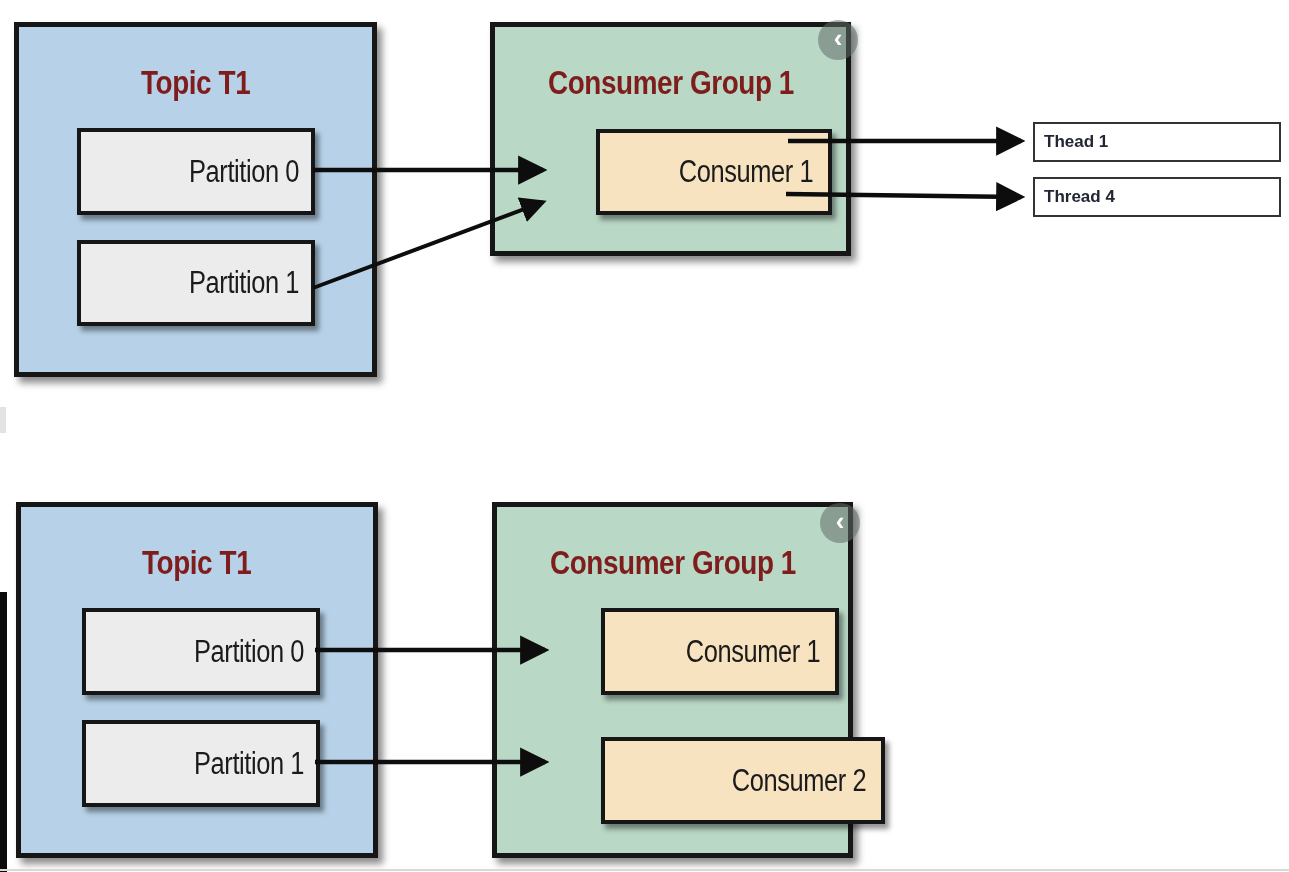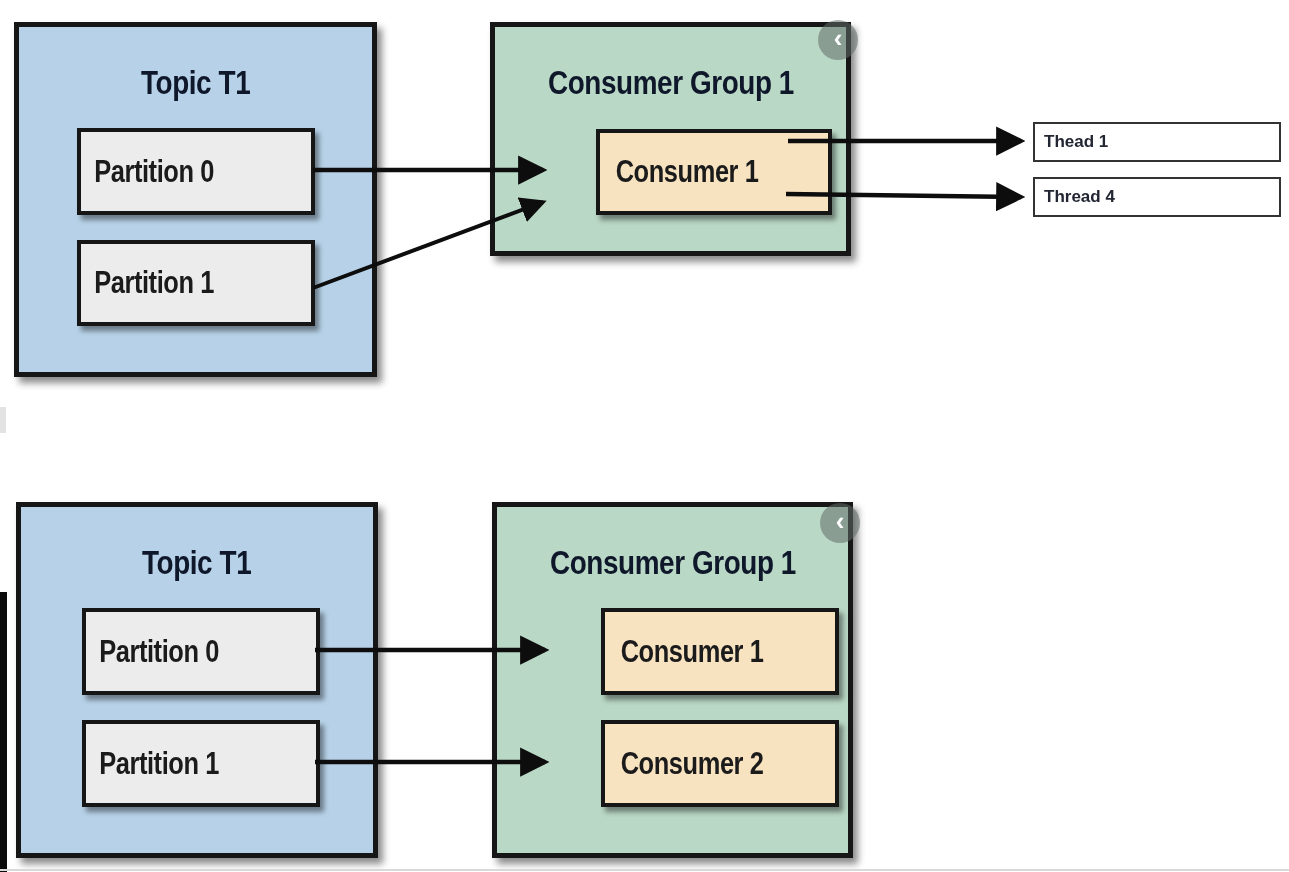--- a/index.html
+++ b/index.html
@@ -21,40 +21,40 @@
   }
   .topic-box    { background: #b7d2e8; }
   .group-box    { background: #bad8c6; }
 
   .box-title {
     position: absolute;
     left: 0; right: 0;
     text-align: center;
     font-weight: bold;
     font-size: 34px;
-    color: #0f172a;
+    color: #7f1d1d;
     white-space: nowrap;
   }
   .condensed {
     display: inline-block;
     transform: scaleX(0.82);
     transform-origin: center;
     letter-spacing: -0.5px;
   }
 
   
   .node-box {
     position: absolute;
     box-sizing: border-box;
     border: 4px solid #161616;
     box-shadow: 4px 5px 5px rgba(0,0,0,0.42);
     display: flex;
     align-items: center;
-    justify-content: flex-start;
-    font-weight: bold;
+    justify-content: flex-end;
+    font-weight: normal;
     font-size: 31px;
     color: #1b1b1b;
     white-space: nowrap;
   }
   .partition-box { background: #ececec; }
   .consumer-box  { background: #f8e3c1; margin-left: 42px; }
 
   
   .thread-box {
     position: absolute;
@@ -167,21 +167,21 @@
     </div>
   </div>
 
   <div class="big-box group-box" style="left:492px; top:502px; width:361px; height:356px;">
     <div class="box-title" style="top:36px;">
       <span class="condensed">Consumer Group 1</span>
     </div>
     <div class="node-box consumer-box" style="left:62px; top:101px; width:238px; height:87px;">
       <span class="condensed">Consumer 1</span>
     </div>
-    <div class="node-box consumer-box" style="left:62px; top:213px; width:238px; height:87px;">
+    <div class="node-box consumer-box" style="left:62px; top:230px; width:284px; height:87px;">
       <span class="condensed">Consumer 2</span>
     </div>
   </div>
 
   <div class="chevron-badge" style="left:820px; top:503px;">
     <span>‹</span>
   </div>
 
   <svg id="arrows" width="1289" height="872" viewBox="0 0 1289 872">
     <defs>

